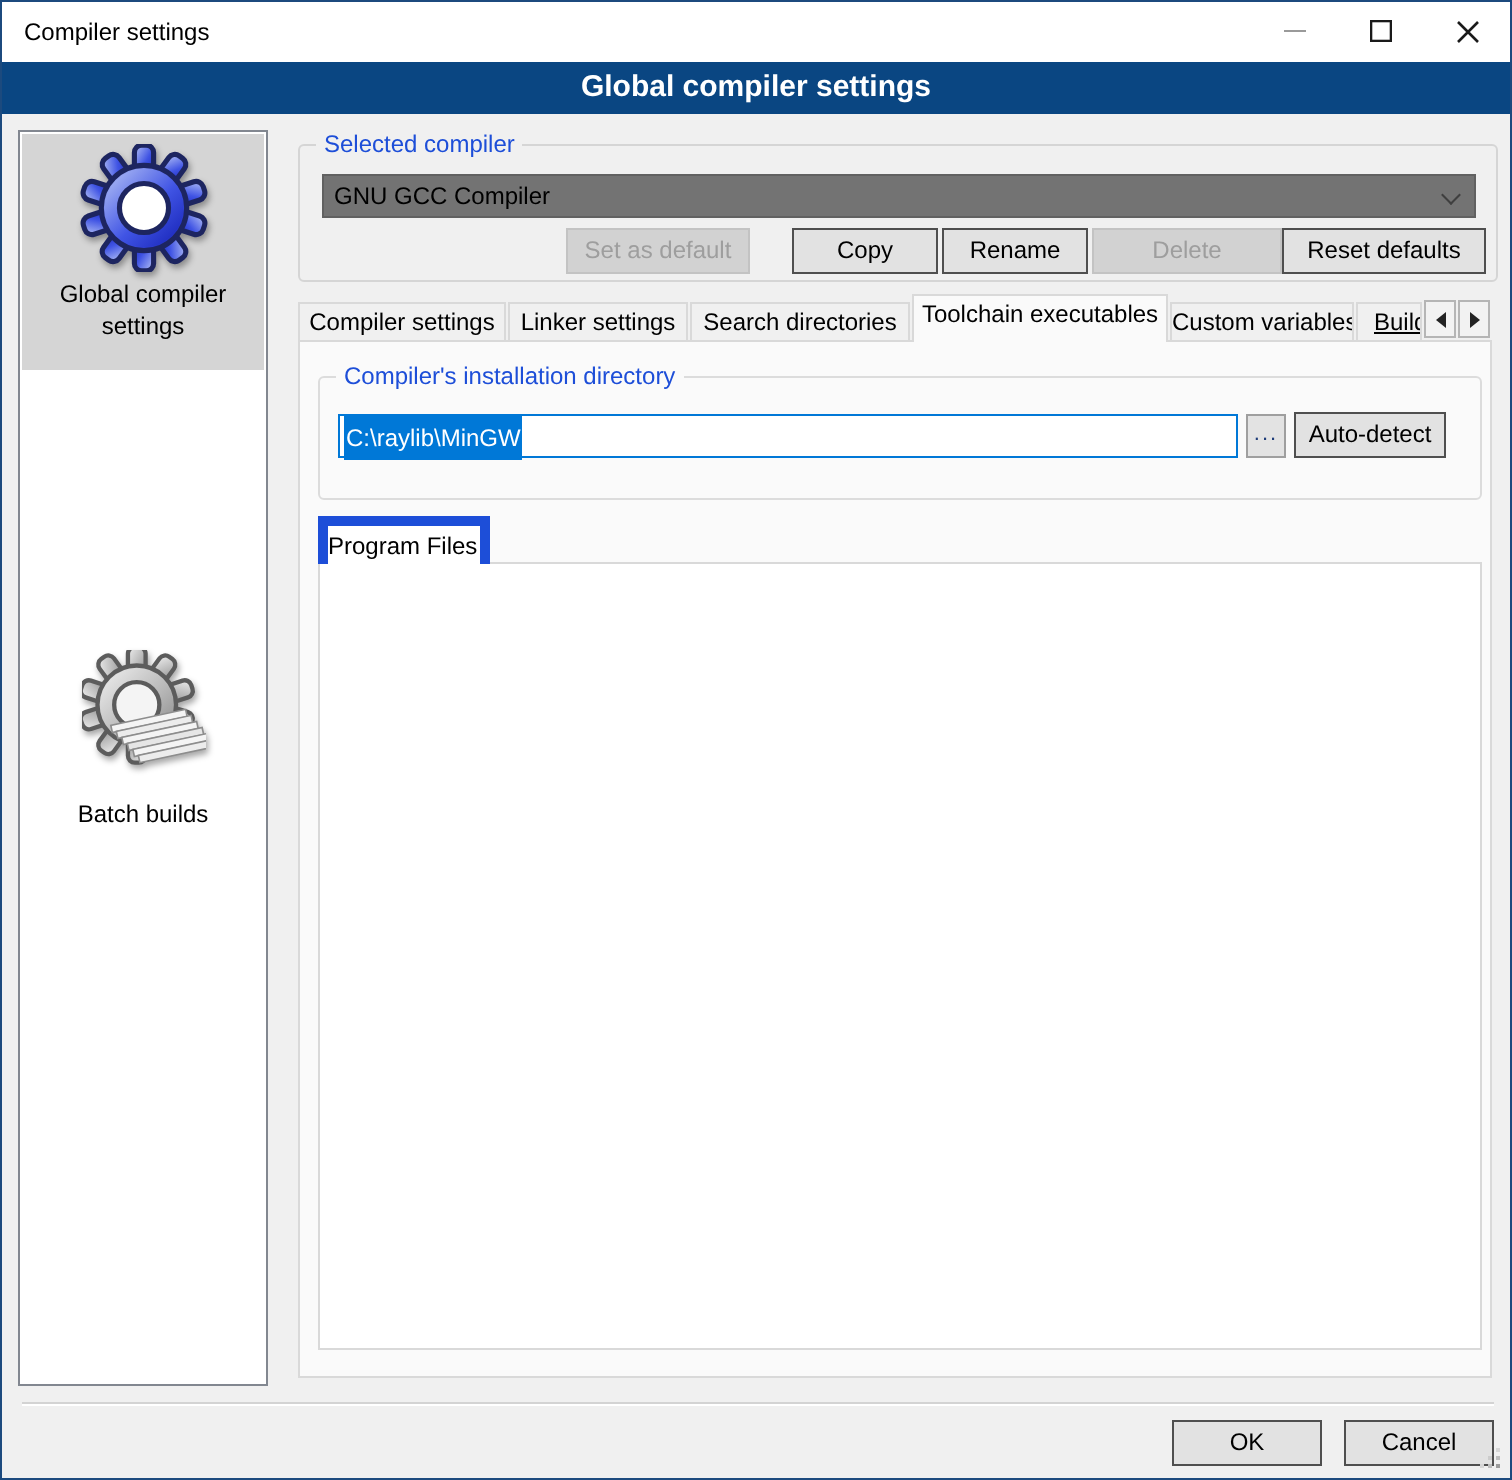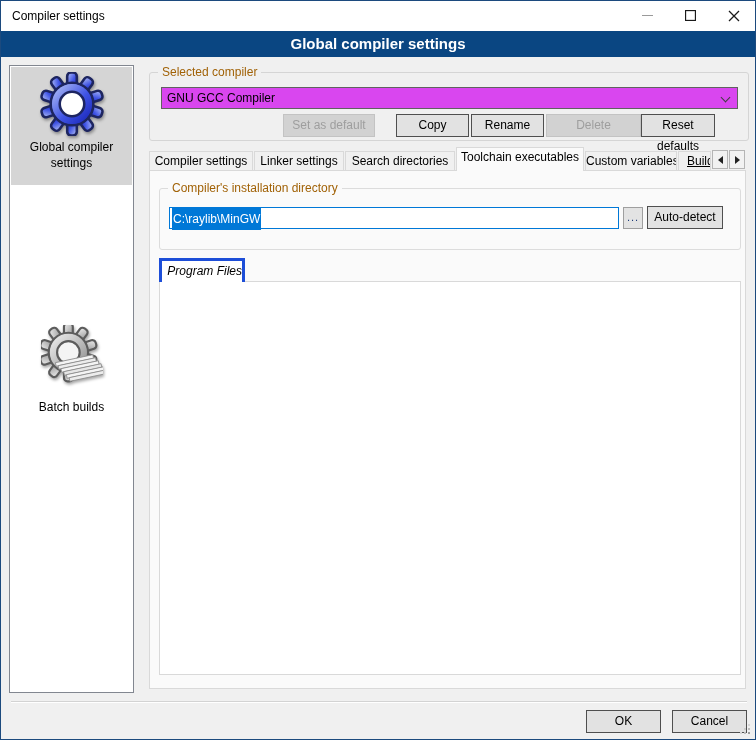--- a/index.html
+++ b/index.html
@@ -19,46 +19,46 @@
 
   
   .sidebar{position:absolute;left:8px;top:64px;width:125px;height:628px;background:#fff;border:1px solid #828790;}
   .sb-item{position:absolute;left:1px;right:1px;}
   .sb-item.sel{background:#d5d5d5;}
   .sb-icon{position:absolute;left:50%;transform:translateX(-50%);filter:drop-shadow(1px 2px 1.5px rgba(0,0,0,.35));}
   .sb-label{position:absolute;left:2px;right:2px;text-align:center;font-size:12px;line-height:16px;color:#000;}
 
   
   .groupbox{position:absolute;border:1px solid #d5d5d5;border-radius:3px;}
-  .grouplabel{position:absolute;font-size:12px;color:#a16207;background:#f0f0f0;padding:0 4px;height:15px;line-height:15px;}
+  .grouplabel{position:absolute;font-size:12px;color:#1d4ed8;background:#f0f0f0;padding:0 4px;height:15px;line-height:15px;}
   .grouplabel.onpage{background:#fafafa;}
 
   
-  .combobox{position:absolute;height:22px;background:#d946ef;border:1px solid #616161;font-size:12px;
+  .combobox{position:absolute;height:22px;background:#737373;border:1px solid #616161;font-size:12px;
             line-height:20px;padding-left:5px;color:#000;}
   .combobox.gray{background:#e4e4e4;border-color:#a3a3a3;}
   .chev{position:absolute;right:8px;top:6px;width:7px;height:7px;border-right:1.6px solid #3f3f3f;
         border-bottom:1.6px solid #3f3f3f;transform:rotate(45deg);}
   .btn{position:absolute;height:23px;background:#e2e2e2;border:1px solid #4f4f4f;font-size:12px;color:#000;
        text-align:center;line-height:21px;cursor:default;}
   .btn.disabled{background:#d2d2d2;border-color:#c3c3c3;color:#9e9e9e;}
   .mini{position:absolute;width:20px;height:22px;background:#e3e3e3;border:1px solid #9f9f9f;font-size:11px;
         text-align:center;line-height:18px;color:#1f3d7a;letter-spacing:1px;}
   .textbox{position:absolute;height:22px;background:#fff;border:1px solid #7b7b7b;font-size:12px;
            padding:0 4px;line-height:20px;color:#000;width:400px;}
   input.textbox{padding:0 4px;}
   .textbox.focused{border:1px solid #0078d7;padding-left:2px;display:flex;align-items:flex-start;}
   .selspan{background:#0078d7;color:#fff;padding:1px 1px;font-size:12px;}
 
   
   .tab{position:absolute;height:20px;top:150px;background:#f0f0f0;border:1px solid #d9d9d9;font-size:12px;
        text-align:center;line-height:19px;color:#000;overflow:hidden;white-space:nowrap;}
   .tab.active{top:146px;height:24px;background:#fafafa;border-bottom:none;z-index:3;}
-  .itab{position:absolute;height:21px;background:#f0f0f0;border:3px solid #1d4ed8;font-size:12px;
-        text-align:right;line-height:20px;overflow:hidden;white-space:nowrap;font-style:italic;}
+  .itab{position:absolute;height:21px;background:#f0f0f0;border:5px solid #1d4ed8;font-size:12px;
+        text-align:left;line-height:20px;overflow:hidden;white-space:nowrap;}
   .itab.active{background:#ffffff;border-bottom:none;z-index:3;}
   .tabarrow{position:absolute;top:149px;width:16px;height:19px;background:#f2f2f2;border:1px solid #b5b5b5;
             display:flex;align-items:center;justify-content:center;z-index:4;}
   .tri-l{width:0;height:0;border:4px solid transparent;border-left:none;border-right:5px solid #222;}
   .tri-r{width:0;height:0;border:4px solid transparent;border-right:none;border-left:5px solid #222;}
 
   .page{position:absolute;background:#fafafa;border:1px solid #d9d9d9;z-index:1;}
   .ipage{position:absolute;background:#ffffff;border:1px solid #d9d9d9;z-index:1;}
 
   .note{position:absolute;font-size:12px;color:#9e2a2b;white-space:nowrap;overflow:hidden;}
@@ -157,21 +157,21 @@
   <div class="groupbox" style="left:148px;top:71px;width:600px;height:69px;"></div>
   <div class="grouplabel" style="left:157px;top:64px;">Selected compiler</div>
   <div class="combobox" style="left:160px;top:86px;width:577px;">
     <span>GNU GCC Compiler</span>
     <span class="chev"></span>
   </div>
   <div class="btn disabled" style="left:282px;top:113px;width:92px;">Set as default</div>
   <div class="btn" style="left:395px;top:113px;width:73px;">Copy</div>
   <div class="btn" style="left:470px;top:113px;width:73px;">Rename</div>
   <div class="btn disabled" style="left:545px;top:113px;width:95px;">Delete</div>
-  <div class="btn" style="left:640px;top:113px;width:74px;">Reset defaults</div>
+  <div class="btn" style="left:640px;top:113px;width:102px;">Reset defaults</div>
 
   <div class="tab" style="left:148px;width:104px;">Compiler settings</div>
   <div class="tab" style="left:253px;width:90px;">Linker settings</div>
   <div class="tab" style="left:344px;width:110px;">Search directories</div>
   <div class="tab active" style="left:455px;width:128px;">Toolchain executables</div>
   <div class="tab" style="left:584px;width:92px;">Custom variables</div>
   <div class="tab" style="left:677px;width:33px;text-align:left;padding-left:8px;text-decoration:underline;">Build</div>
   <div class="tabarrow" style="left:711px;">
       <span class="tri-l"></span>
     </div>

